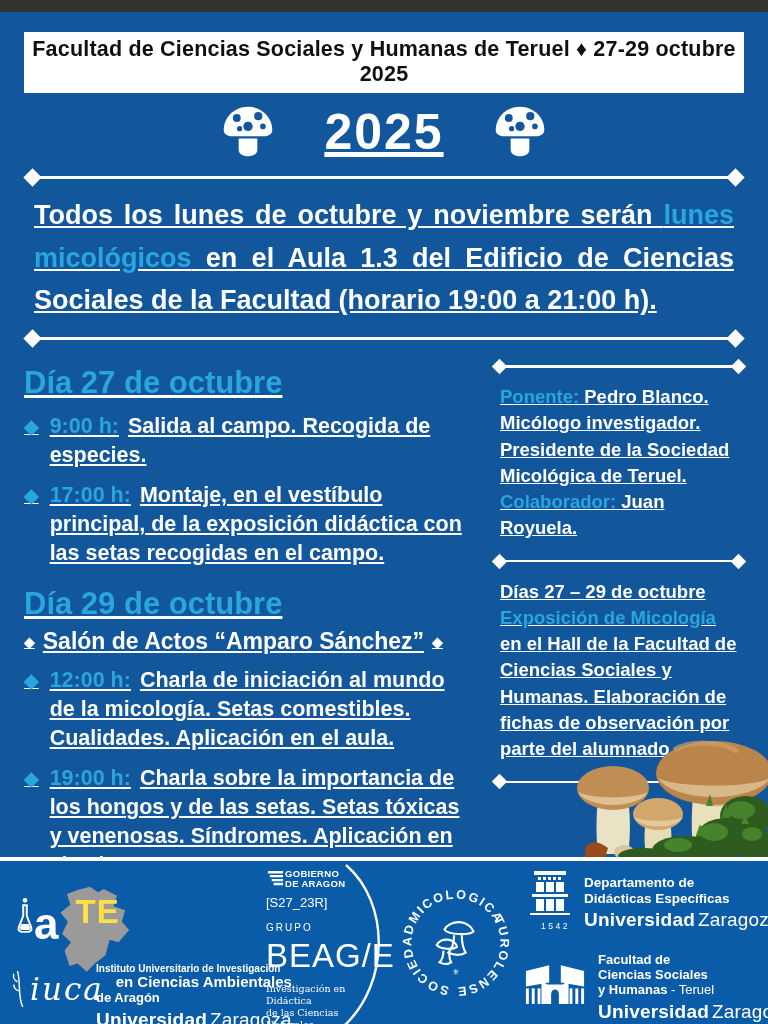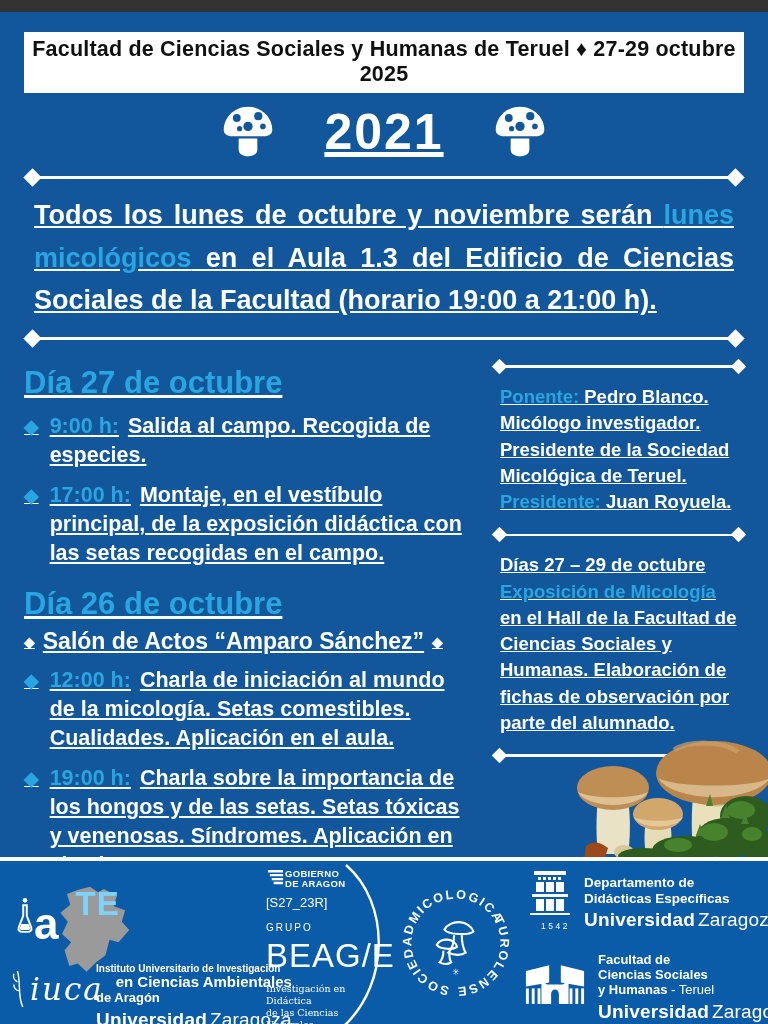--- a/index.html
+++ b/index.html
@@ -59,33 +59,33 @@
   
   .footer {
     position:absolute; left:0; bottom:0; width:768px; height:175px;
     background:#0B5CA8; border-top:4px solid #fff;
   }
   .organizers-label { position:absolute; left:20px; top:6px; font-size:24px; font-weight:bold; color:#29A5DF; }
   .cienciate { position:absolute; left:16px; top:32px; display:flex; align-items:flex-start; }
   .cienciate .brand { font-size:44px; font-weight:bold; letter-spacing:1px; display:flex; align-items:flex-end; }
   .cienciate .flask { margin:0 1px 6px; }
   .aragon-map { position:relative; margin-left:-6px; margin-top:-8px; }
-  .aragon-map .te { position:absolute; left:22px; top:0; font-size:33px; font-weight:bold; color:#7dd3fc; letter-spacing:1px; }
+  .aragon-map .te { position:absolute; left:22px; top:8px; font-size:33px; font-weight:bold; color:#fde047; letter-spacing:1px; }
   .iuca { position:absolute; left:12px; top:108px; display:flex; align-items:center; }
   .iuca .script { font-family:"DejaVu Serif", serif; font-style:italic; font-size:31px; letter-spacing:2px; }
   .institute { position:absolute; left:96px; top:102px; line-height:1.12; }
   .institute .l1 { font-size:10px; font-weight:bold; }
   .institute .l2 { font-size:15px; font-weight:bold;text-align:right; }
   .institute .l3 { font-size:13px; font-weight:bold; }
   .uz { margin-top:3px; font-size:19px; letter-spacing:.2px; }
   .uz .b { font-weight:bold; }
   .uz .r { font-weight:normal; margin-left:3px; }
 
   .gobierno { position:absolute; left:266px; top:8px; width:120px; }
-  .gobierno .gob-head { display:flex; gap:0; align-items:flex-start; }
+  .gobierno .gob-head { display:flex; gap:0; align-items:center; }
   .gobierno .gob-lines { font-size:9.5px; font-weight:bold; line-height:1.05; letter-spacing:.3px; }
   .gobierno .code { font-size:13px; margin-top:6px; font-weight:normal; }
   .gobierno .grupo { font-size:10px; letter-spacing:2px; margin-top:12px; }
   .gobierno .beagle { font-size:33px; font-weight:normal; letter-spacing:1px; margin-top:4px; }
   .gobierno .beagle-sub { font-family:"DejaVu Serif", serif; font-size:9.5px; line-height:1.25; margin-top:8px; }
   .big-curve { position:absolute; left:338px; top:2px; }
 
   .seal { position:absolute; left:398px; top:24px; }
 
   .dept-block { position:absolute; left:530px; top:10px; display:flex; gap:14px; }
@@ -112,21 +112,21 @@
       <svg viewBox="0 0 60 60">
         <path d="M30,3 C15,3 4,15 4,27.5 c0,4.5 3.5,7 9,7 h34 c5.5,0 9,-2.5 9,-7 C56,15 45,3 30,3 Z" fill="#fff"></path>
         <circle cx="18" cy="15" r="4.2" fill="#12579B"></circle>
         <circle cx="30" cy="24" r="5" fill="#12579B"></circle>
         <circle cx="41" cy="13" r="4.4" fill="#12579B"></circle>
         <circle cx="46" cy="24" r="3" fill="#12579B"></circle>
         <circle cx="21" cy="26.5" r="2.8" fill="#12579B"></circle>
         <path d="M20,37 h20 v12 c0,4.5 -4.5,7 -10,7 s-10,-2.5 -10,-7 Z" fill="#fff"></path>
       </svg>
     </span>
-    <span class="year">2021</span>
+    <span class="year">2025</span>
     <span class="mushroom-icon">
       <svg viewBox="0 0 60 60">
         <path d="M30,3 C15,3 4,15 4,27.5 c0,4.5 3.5,7 9,7 h34 c5.5,0 9,-2.5 9,-7 C56,15 45,3 30,3 Z" fill="#fff"></path>
         <circle cx="18" cy="15" r="4.2" fill="#12579B"></circle>
         <circle cx="30" cy="24" r="5" fill="#12579B"></circle>
         <circle cx="41" cy="13" r="4.4" fill="#12579B"></circle>
         <circle cx="46" cy="24" r="3" fill="#12579B"></circle>
         <circle cx="21" cy="26.5" r="2.8" fill="#12579B"></circle>
         <path d="M20,37 h20 v12 c0,4.5 -4.5,7 -10,7 s-10,-2.5 -10,-7 Z" fill="#fff"></path>
       </svg>
@@ -155,21 +155,21 @@
 
       <div class="bullet">
         <span class="bdiamond">◆</span>
         <p><span class="time">9:00 h:</span><span>Salida al campo. Recogida de especies.</span></p>
       </div>
       <div class="bullet">
         <span class="bdiamond">◆</span>
         <p><span class="time">17:00 h:</span><span>Montaje, en el vestíbulo principal, de la exposición didáctica con las setas recogidas en el campo.</span></p>
       </div>
 
-      <div class="day-title" style="margin-top:18px;">Día 26 de octubre</div>
+      <div class="day-title" style="margin-top:18px;">Día 29 de octubre</div>
 
       <div class="venue">
         <span class="vdiamond">◆</span>
         <span>Salón de Actos “Amparo Sánchez”</span>
         <span class="vdiamond">◆</span>
       </div>
 
       <div class="bullet">
         <span class="bdiamond">◆</span>
         <p><span class="time">12:00 h:</span><span>Charla de iniciación al mundo de la micología. Setas comestibles. Cualidades. Aplicación en el aula.</span></p>
@@ -184,21 +184,21 @@
     <div class="right-col">
 
       <div class="side-divider">
         <span class="dmd"></span>
         <span class="line"></span>
         <span class="dmd"></span>
       </div>
 
       <div class="side-box">
         <span class="accent">Ponente:</span><span> Pedro Blanco. Micólogo investigador. Presidente de la Sociedad Micológica de Teruel.</span><br>
-        <span class="accent">Presidente:</span><span> Juan Royuela.</span>
+        <span class="accent">Colaborador:</span><span> Juan Royuela.</span>
       </div>
 
       <div class="side-divider">
         <span class="dmd"></span>
         <span class="line"></span>
         <span class="dmd"></span>
       </div>
 
       <div class="side-box">
         <span>Días 27 – 29 de octubre</span><br>

